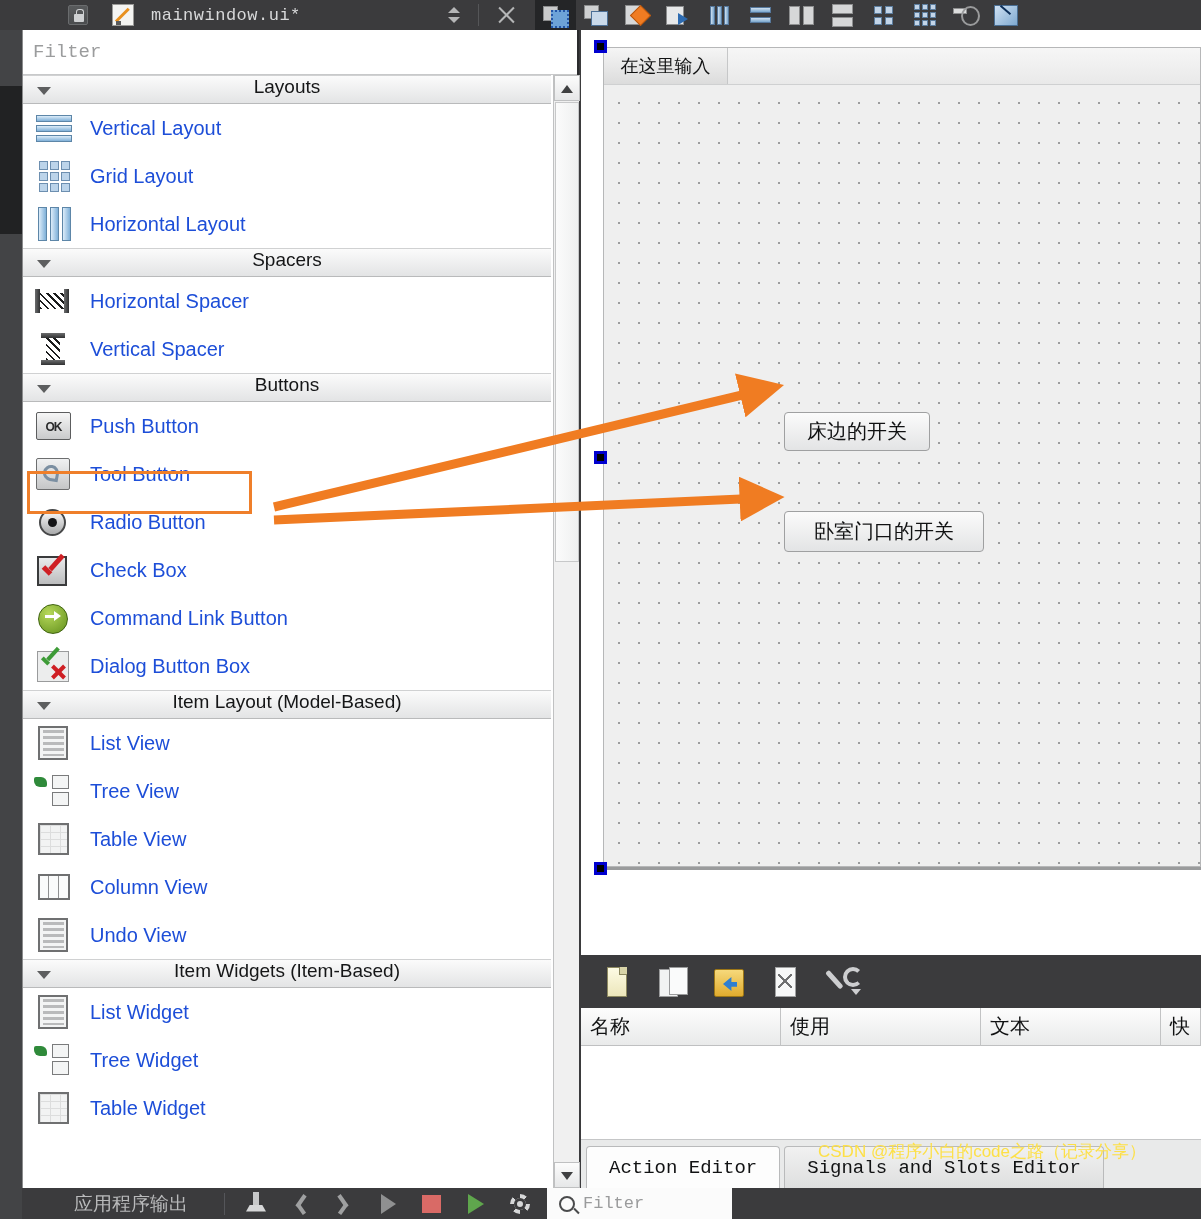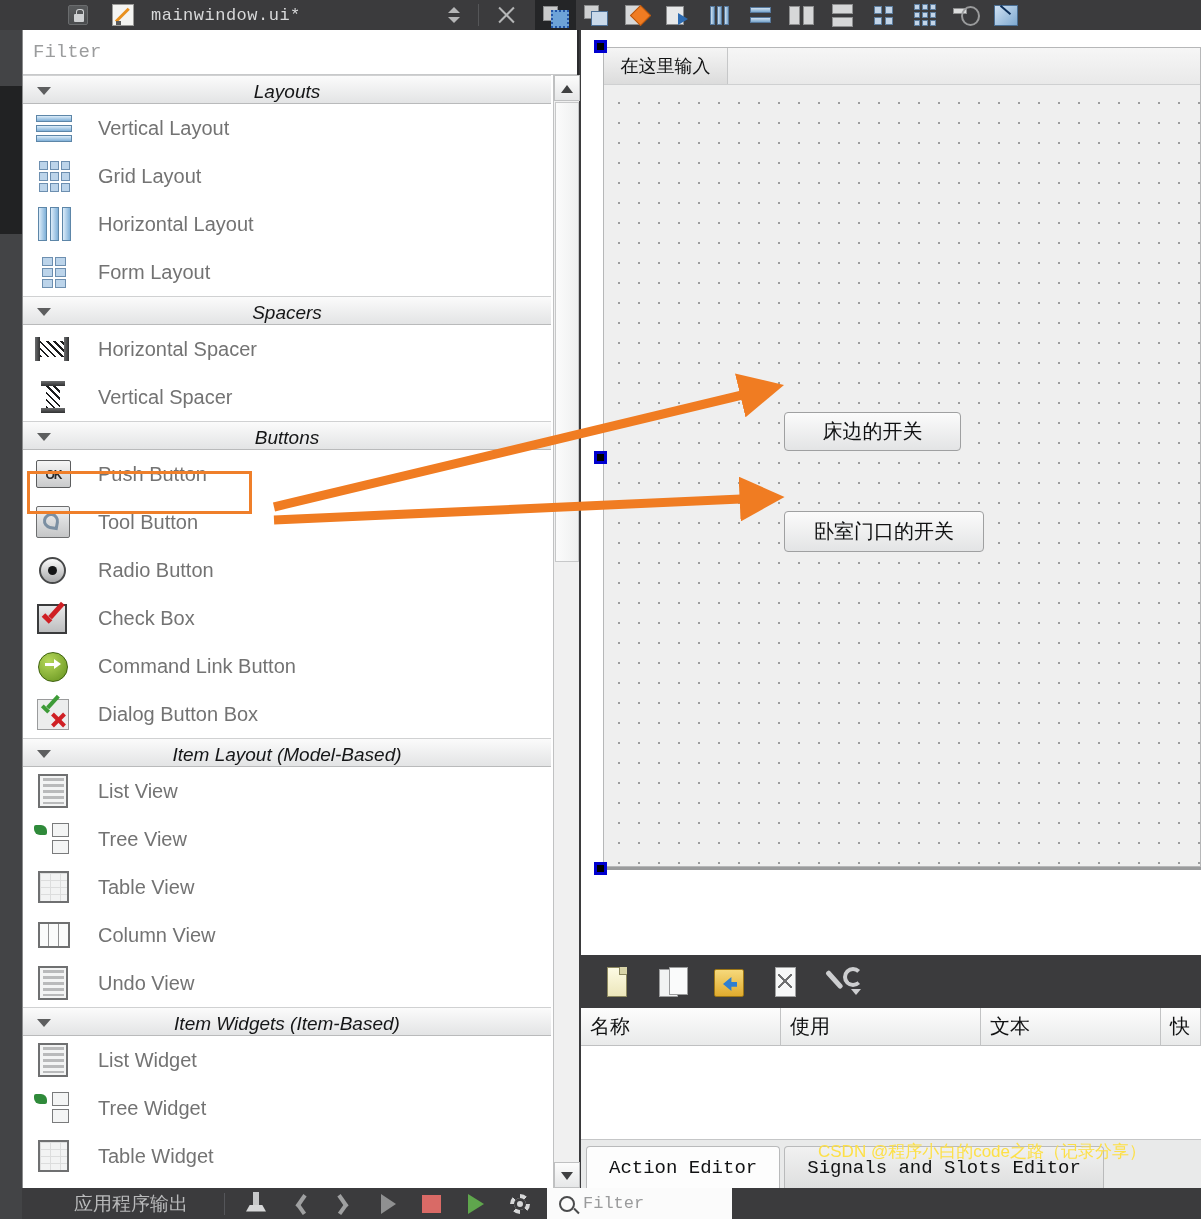--- a/index.html
+++ b/index.html
@@ -165,38 +165,37 @@
     color: #9b9c9d; font-family: "Liberation Mono", monospace; font-size: 19px;
   }
   .wb-scrollarea { position: relative; height: 1113px; }
   .wb-list { position: absolute; left: 0; top: 0; width: 528px; }
 
   .grp {
     height: 29px;
     background: linear-gradient(#fbfbfb, #e3e4e5);
     border-top: 1px solid #d0d1d2;
     border-bottom: 1px solid #b9babb;
-    display: flex; align-items: flex-end;
+    display: flex; align-items: flex-start;
     position: relative;
-    font-style: italic;
   }
   .grp .tri {
     position: absolute; left: 14px; top: 11px;
     border-left: 7px solid transparent; border-right: 7px solid transparent;
     border-top: 8px solid #5d5e5f;
   }
   .grp .glabel {
     width: 100%; text-align: center;
     font-size: 19px; color: #151617;
   }
   .row {
     height: 48px; display: flex; align-items: center;
     padding-left: 8px; background: #fff; position: relative;
   }
-  .row .rlabel { margin-left: 21px; font-size: 20px; color: #737373; }
+  .row .rlabel { margin-left: 13px; font-size: 20px; color: #1d4ed8; }
   .ico48 { width: 46px; height: 38px; position: relative; flex: 0 0 46px; }
 
   
   .i-vlayout { display:flex; flex-direction:column; gap:3px; justify-content:center; padding:3px 5px;}
   .i-vlayout i{display:block;height:7px;background:linear-gradient(#dcecf9,#7fb0d8);border:1px solid #5d86a8;}
   .i-hlayout { display:flex; gap:3px; justify-content:center; padding:2px 6px;}
   .i-hlayout i{display:block;width:9px;background:linear-gradient(90deg,#dcecf9,#7fb0d8);border:1px solid #5d86a8;}
   .i-gridl{display:grid;grid-template-columns:repeat(3,9px);grid-template-rows:repeat(3,9px);gap:2px;justify-content:center;align-content:center;}
   .i-gridl i{display:block;background:#bcd4ea;border:1px solid #6d8fb0;}
   .i-forml{display:grid;grid-template-columns:repeat(2,11px);grid-template-rows:repeat(3,9px);gap:2px;justify-content:center;align-content:center;}
@@ -315,21 +314,21 @@
     background-size: 20px 20px;
     background-position: 5px 8px;
   }
   .pbtn {
     position: absolute;
     background: linear-gradient(#fbfbfb,#e3e4e5);
     border: 1px solid #9fa0a1; border-radius: 4px;
     display: flex; align-items: center; justify-content: center;
     font-size: 20px; color: #111213;
   }
-  #pbtn1 { left: 180px; top: 327px; width: 177px; height: 39px; }
+  #pbtn1 { left: 180px; top: 327px; width: 146px; height: 39px; }
   #pbtn2 { left: 180px; top: 426px; width: 200px; height: 41px; }
 
   .handle {
     position: absolute; width: 13px; height: 13px;
     background: #000; border: 3px solid #0000cf;
   }
   #h-tl { left: 594px; top: 40px; }
   #h-ml { left: 594px; top: 451px; }
   #h-bl { left: 594px; top: 862px; }
   .form-bottomline {
@@ -548,31 +547,20 @@
           <div class="rlabel">Grid Layout</div>
         </div>
         <div class="row">
           <div class="ico48 i-hlayout">
               <i></i>
               <i></i>
               <i></i>
             </div>
           <div class="rlabel">Horizontal Layout</div>
         </div>
-        <div class="row">
-          <div class="ico48 i-forml">
-              <i></i>
-              <i></i>
-              <i></i>
-              <i></i>
-              <i></i>
-              <i></i>
-            </div>
-          <div class="rlabel">Form Layout</div>
-        </div>
 
         <div class="grp">
           <div class="tri"></div>
           <div class="glabel">Spacers</div>
         </div>
         <div class="row">
           <div class="ico48 i-hspacer">
               <span></span>
             </div>
           <div class="rlabel">Horizontal Spacer</div>

